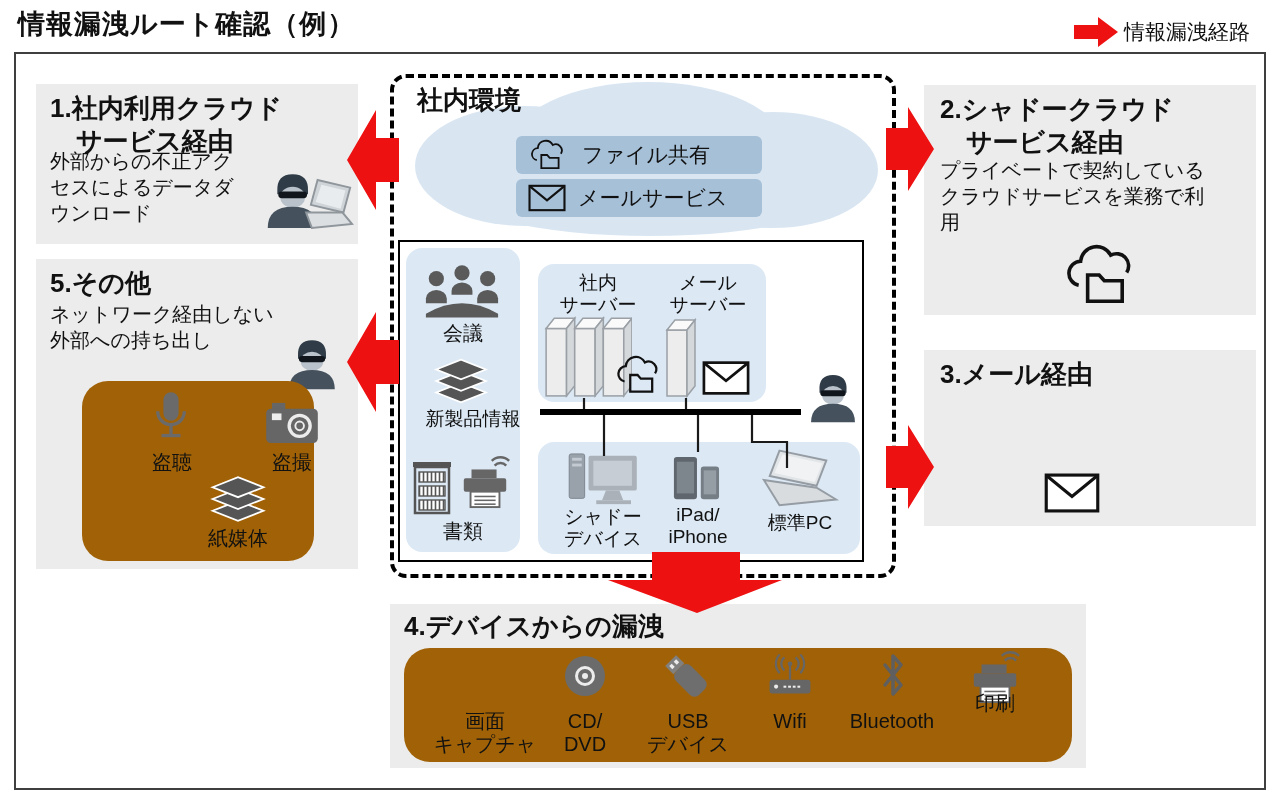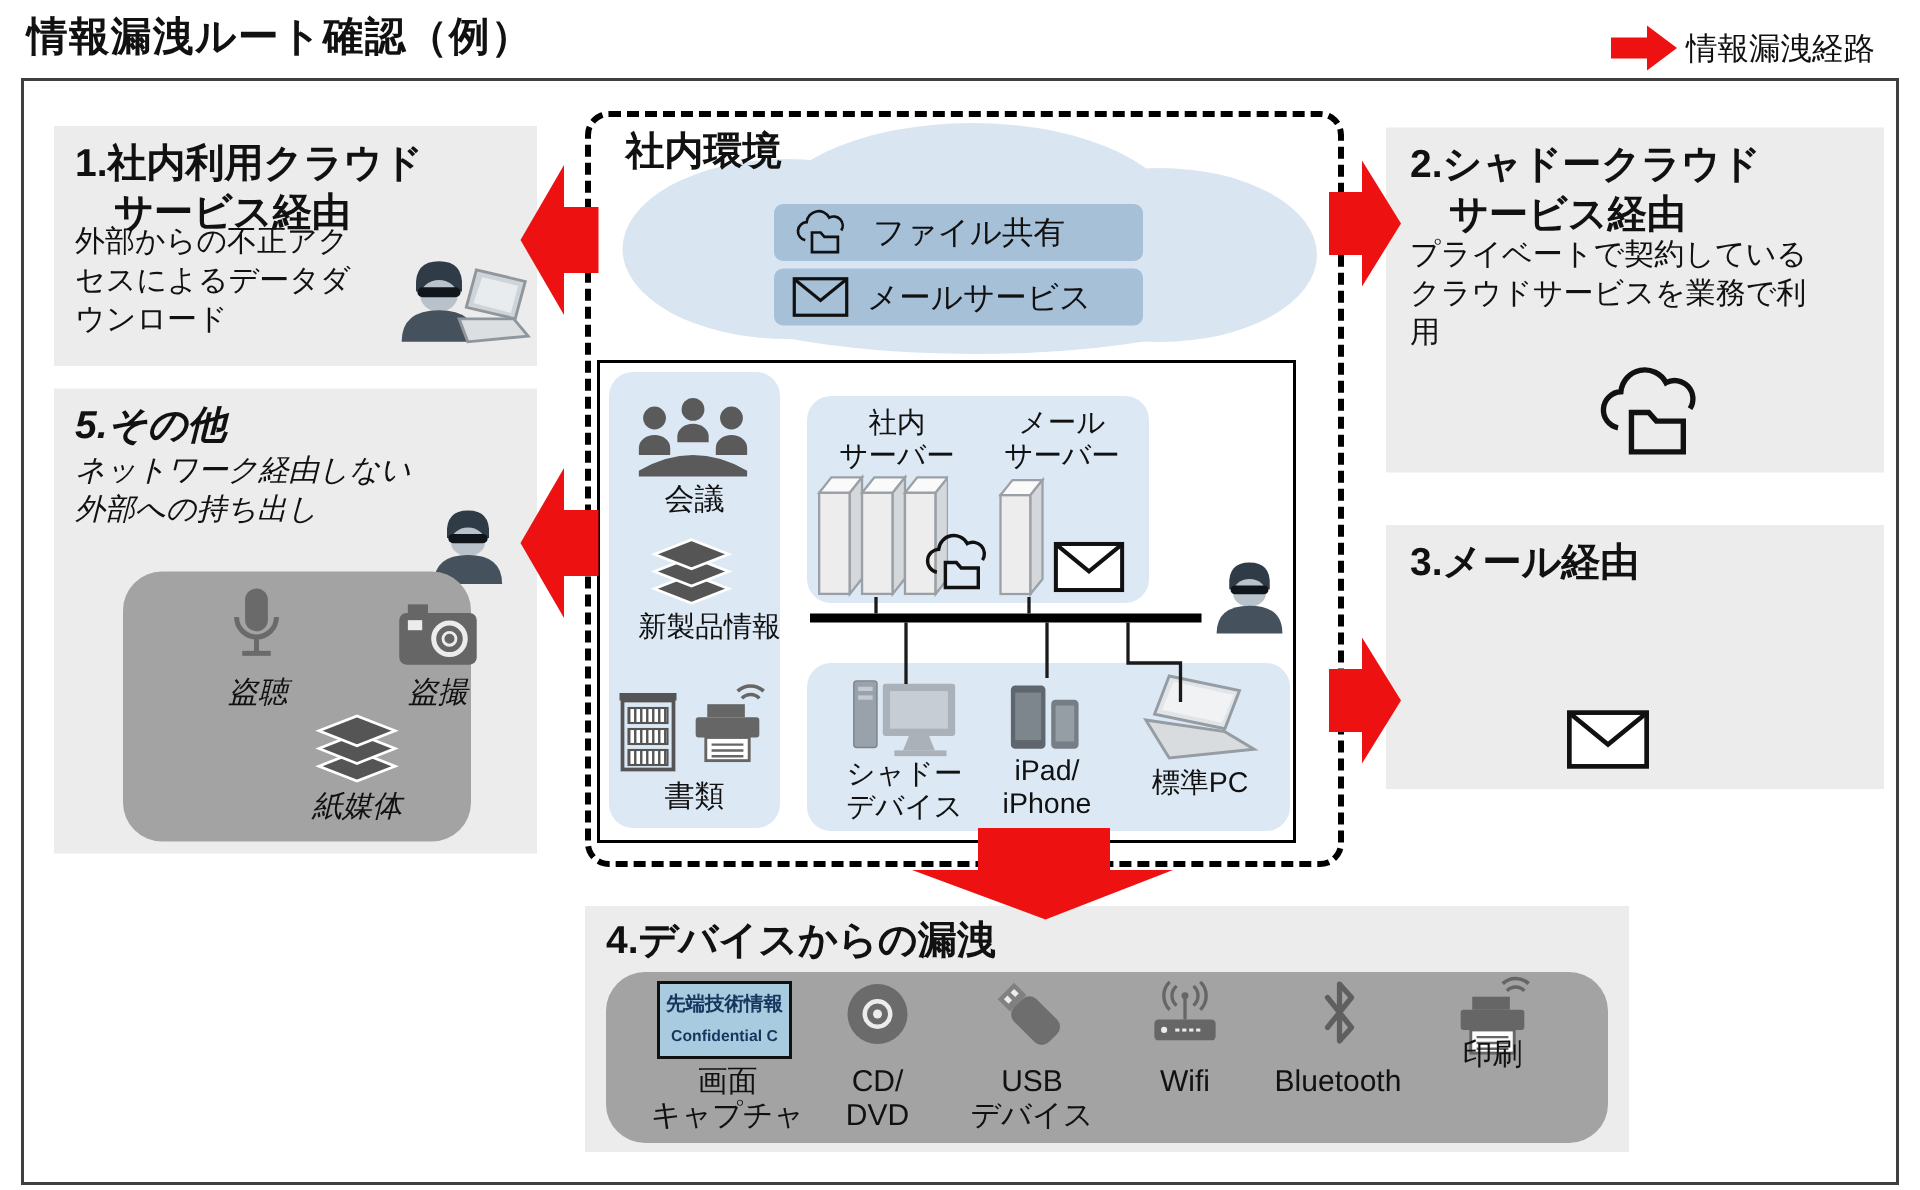--- a/index.html
+++ b/index.html
@@ -6,21 +6,21 @@
   #page{position:relative;width:1280px;height:793px;background:#fff;overflow:hidden;
         font-family:"Liberation Sans","DejaVu Sans",sans-serif;color:#111;}
   .abs{position:absolute;}
   .pre{white-space:pre-line;}
   .ttl{font-size:27px;font-weight:bold;letter-spacing:1px;}
   .hdg{font-size:26px;font-weight:bold;line-height:1.25;}
   .bdy{font-size:20px;line-height:1.3;}
   .lbl{font-size:20px;line-height:1.15;text-align:center;}
   .lbl-s{font-size:19px;line-height:1.15;text-align:center;}
   .panel{background:#ececec;}
-  .round-gray{background:#a3a3a3;border-radius:26px;}
+  .round-gray{background:#a16207;border-radius:26px;}
   .blue{background:#dce9f5;border-radius:16px;}
   .outer{border:2px solid #3f3f3f;}
   .dashed{border:4px dashed #000;border-radius:16px;}
   .inner-box{border:2.5px solid #000;background:#fff;}
   .svcbox{background:#a6c0d8;border-radius:6px;display:flex;align-items:center;gap:12px;padding-left:12px;box-sizing:border-box;}
   .svc-label{font-size:21px;}
   .screen-icon{width:90px;height:52px;background:#a9cbdf;border:2.5px solid #111;box-sizing:border-box;text-align:center;}
   .screen-l1{font-size:13px;font-weight:bold;color:#17365d;margin-top:4px;}
   .screen-l2{font-size:10.5px;font-weight:bold;color:#17365d;margin-top:7px;}
   svg{display:block;}
@@ -262,21 +262,21 @@
     <div class="abs hdg pre" style="left:14px;top:8px;">1.社内利用クラウド
 　サービス経由</div>
     <div class="abs bdy pre" style="left:14px;top:64px;width:225px;">外部からの不正アク
 セスによるデータダ
 ウンロード</div>
     <svg class="abs" style="left:226px;top:82px;" width="92" height="72" viewBox="0 0 96 70">
         <use href="#spylaptop"></use>
       </svg>
   </div>
 
-  <div class="abs panel" style="left:36px;top:259px;width:322px;height:310px;font-style:italic;">
+  <div class="abs panel" style="left:36px;top:259px;width:322px;height:310px;">
     <div class="abs hdg" style="left:14px;top:8px;">5.その他</div>
     <div class="abs bdy pre" style="left:14px;top:42px;width:300px;">ネットワーク経由しない
 外部への持ち出し</div>
     <svg class="abs" style="left:248px;top:70px;" width="56" height="68" viewBox="0 0 64 64">
         <use href="#spy"></use>
       </svg>
     <div class="abs round-gray" style="left:46px;top:122px;width:232px;height:180px;">
       <svg class="abs" style="left:70px;top:9px;" width="38" height="56" viewBox="0 0 40 58">
           <use href="#mic"></use>
         </svg>
@@ -306,24 +306,20 @@
   <div class="abs panel" style="left:924px;top:350px;width:332px;height:176px;">
     <div class="abs hdg" style="left:16px;top:8px;">3.メール経由</div>
     <svg class="abs" style="left:120px;top:122px;" width="56" height="42" viewBox="0 0 50 36">
         <use href="#env" fill="#fff"></use>
       </svg>
   </div>
 
   <div class="abs panel" style="left:390px;top:604px;width:696px;height:164px;">
     <div class="abs hdg" style="left:14px;top:6px;">4.デバイスからの漏洩</div>
     <div class="abs round-gray" style="left:14px;top:44px;width:668px;height:114px;"></div>
-    <div class="abs screen-icon" style="left:48px;top:50px;">
-      <div class="screen-l1">先端技術情報</div>
-      <div class="screen-l2">Confidential C</div>
-    </div>
     <div class="abs lbl pre" style="left:40px;top:106px;width:110px;">画面
 キャプチャ</div>
     <svg class="abs" style="left:173px;top:50px;" width="44" height="44" viewBox="0 0 44 44">
         <use href="#disc"></use>
       </svg>
     <div class="abs lbl pre" style="left:155px;top:106px;width:80px;">CD/
 DVD</div>
     <svg class="abs" style="left:270px;top:46px;" width="54" height="54" viewBox="0 0 56 56">
         <use href="#usb"></use>
       </svg>

